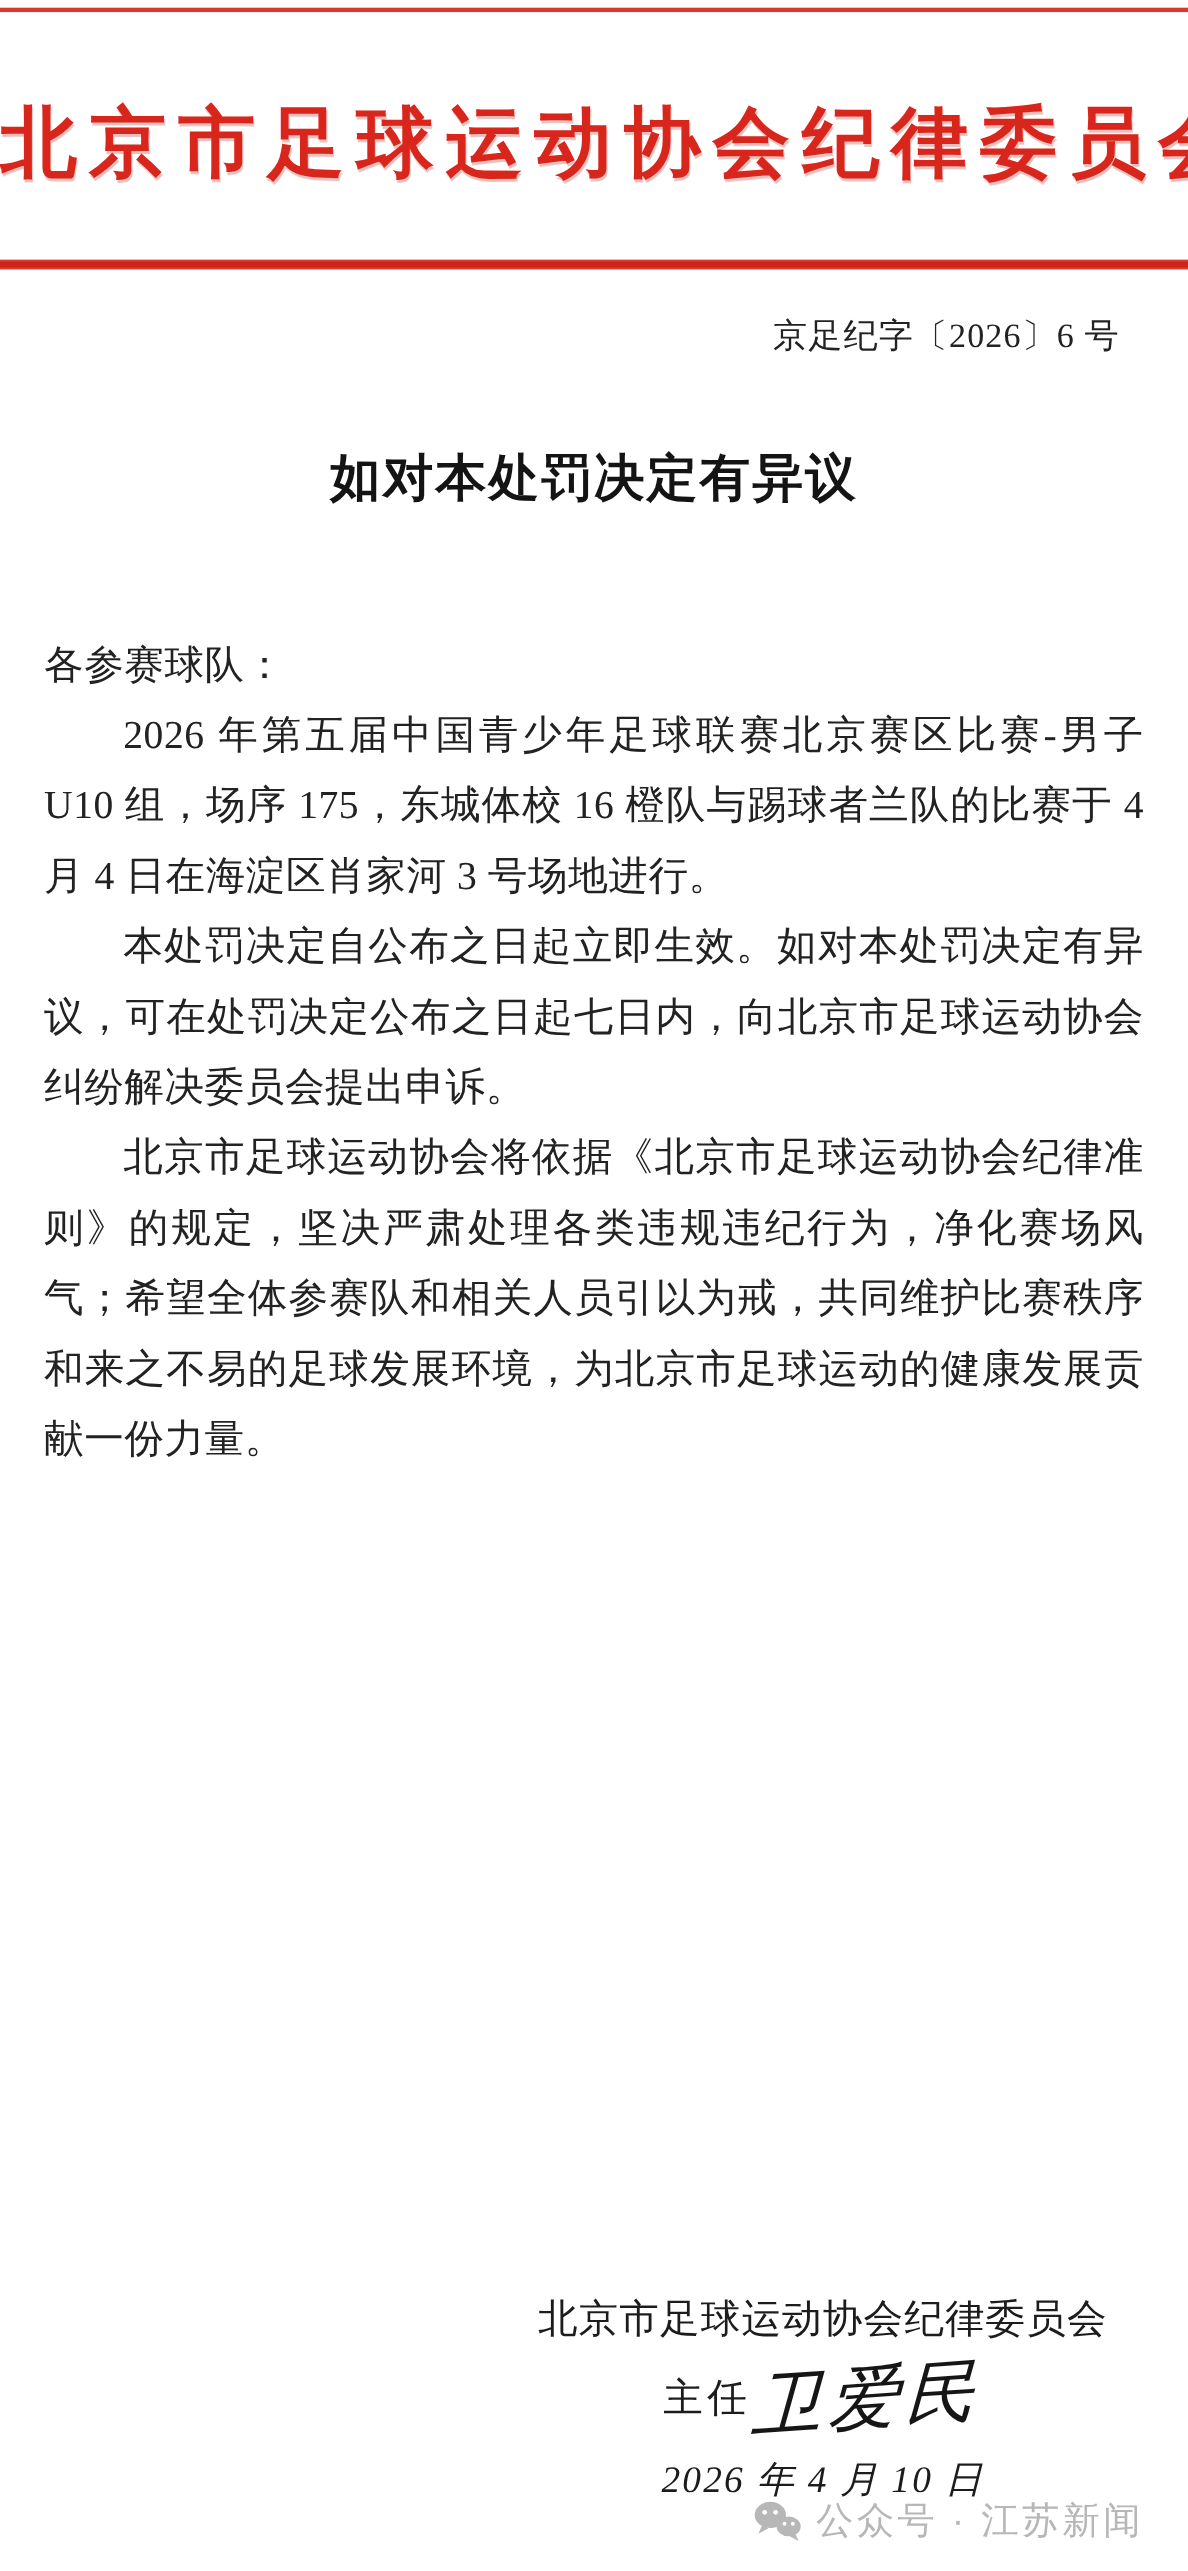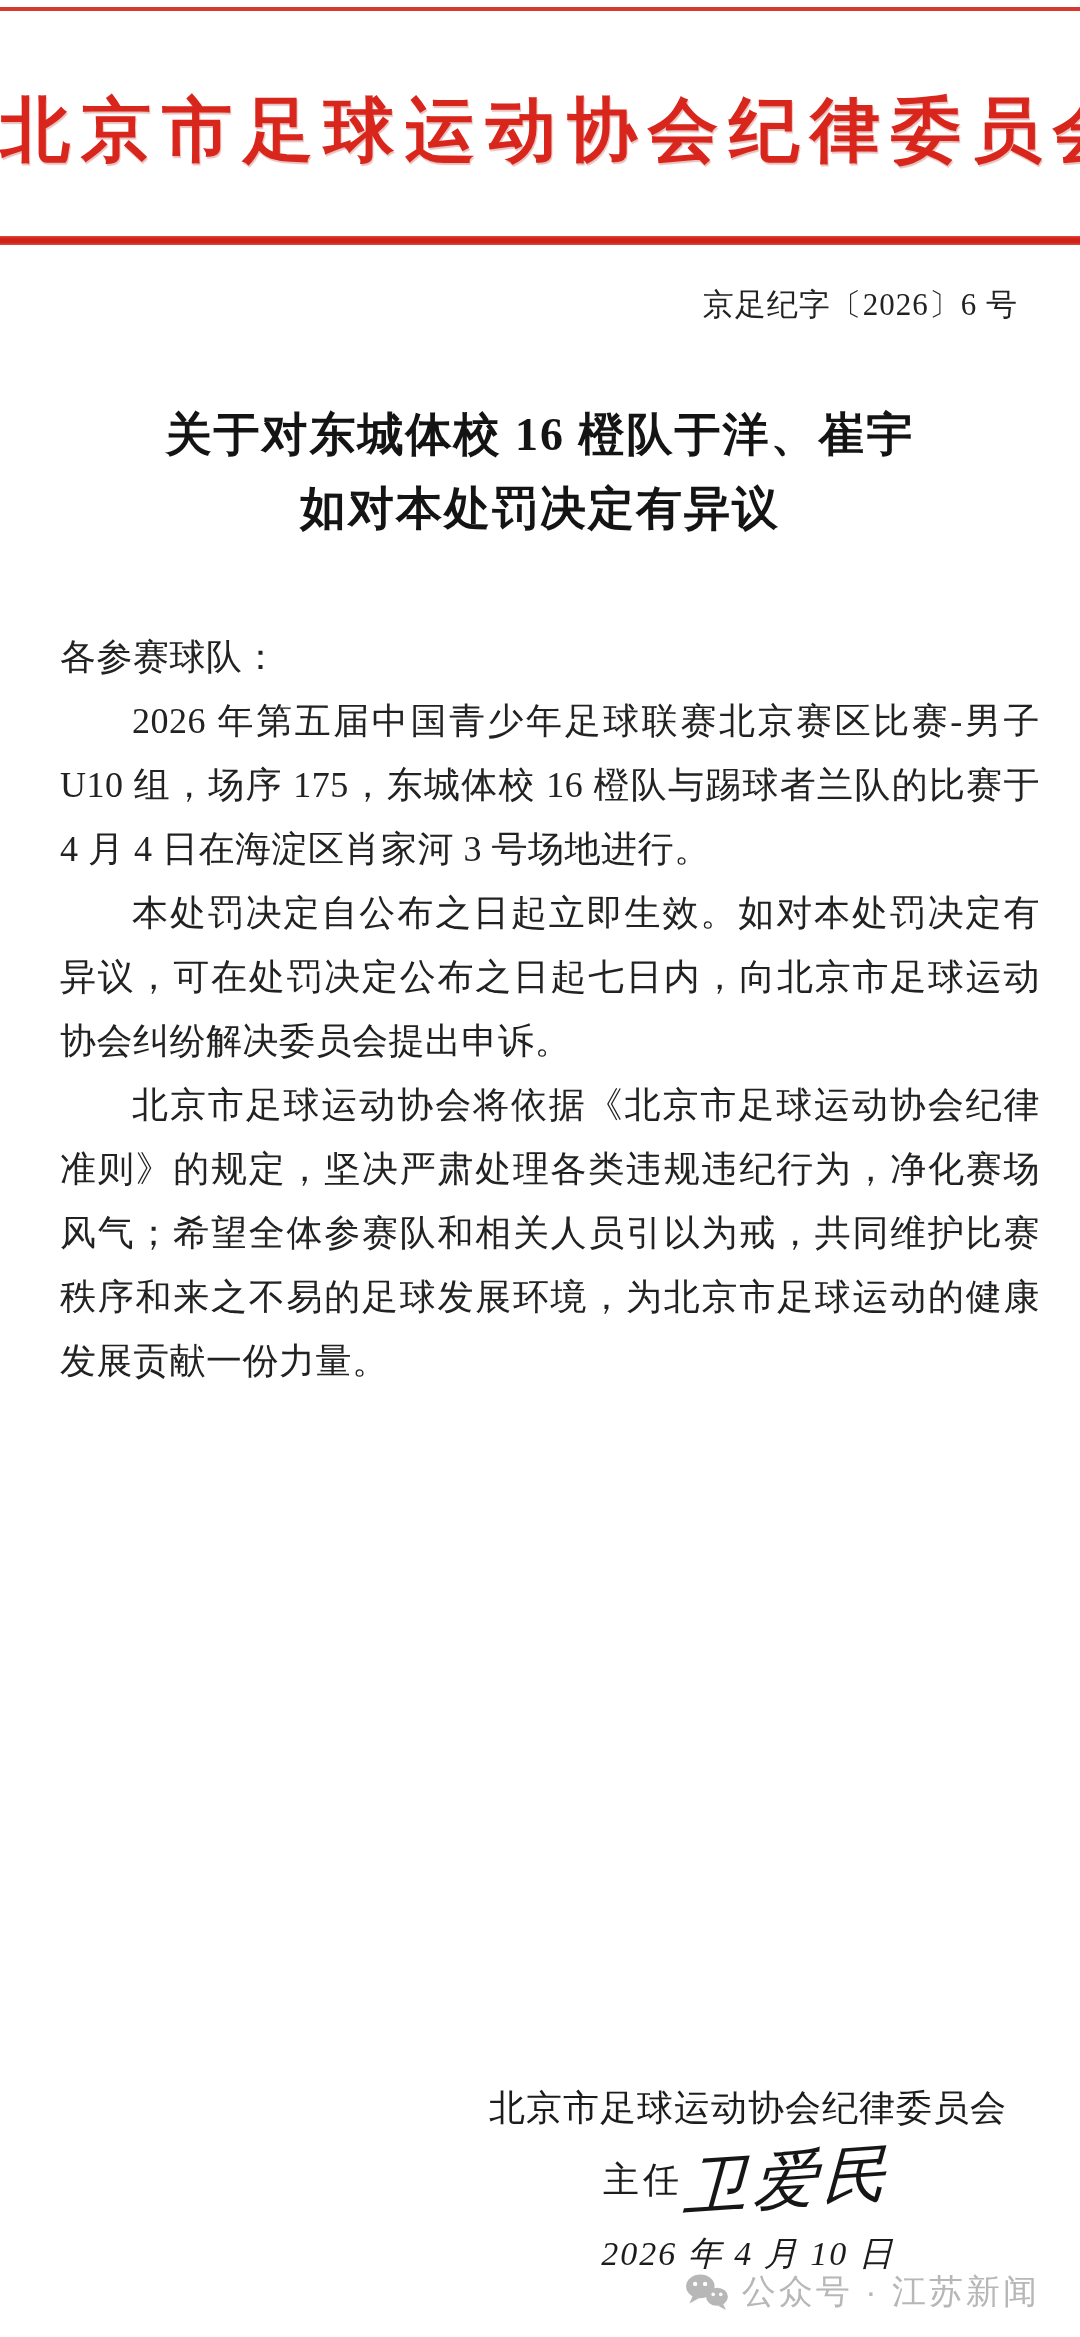--- a/index.html
+++ b/index.html
@@ -43,26 +43,25 @@
   }
   .doc-title{
     position:absolute;top:398px;left:40px;right:40px;
     text-align:center;
     font-size:46px;font-weight:bold;
     line-height:74px;letter-spacing:2px;
     color:#141414;
   }
   .doc-title span{display:block;}
   .body-text{
-    position:absolute;top:625px;left:40px;right:40px;
+    position:absolute;top:572px;left:40px;right:40px;
     font-size:36px;line-height:64px;
     text-align:justify;text-justify:inter-ideograph;
     letter-spacing:.5px;
     color:#222;
-    margin-left:20px;
   }
   .body-text p.para{text-indent:2em;}
   .signature{
     position:absolute;top:2085px;left:448px;width:600px;
     text-align:center;color:#1c1c1c;
   }
   .sig-org{font-size:36px;line-height:46px;letter-spacing:1px;}
   .sig-row{
     display:flex;align-items:center;justify-content:center;
     height:86px;margin-top:6px;
@@ -91,21 +90,20 @@
 
   <div class="top-rule"></div>
 
   <h1 class="authority">北京市足球运动协会纪律委员会</h1>
 
   <div class="red-rule"></div>
 
   <div class="doc-number">京足纪字〔2026〕6 号</div>
 
   <h2 class="doc-title">
-    <span>关于对东城体校 16 橙队于洋、崔宇</span>
     <span>如对本处罚决定有异议</span>
   </h2>
 
   <div class="body-text">
     <p class="salutation">各参赛球队：</p>
     <p class="para">2026 年第五届中国青少年足球联赛北京赛区比赛-男子 U10 组，场序 175，东城体校 16 橙队与踢球者兰队的比赛于 4 月 4 日在海淀区肖家河 3 号场地进行。</p>
     <p class="para">本处罚决定自公布之日起立即生效。如对本处罚决定有异议，可在处罚决定公布之日起七日内，向北京市足球运动协会纠纷解决委员会提出申诉。</p>
     <p class="para">北京市足球运动协会将依据《北京市足球运动协会纪律准则》的规定，坚决严肃处理各类违规违纪行为，净化赛场风气；希望全体参赛队和相关人员引以为戒，共同维护比赛秩序和来之不易的足球发展环境，为北京市足球运动的健康发展贡献一份力量。</p>
   </div>
 

